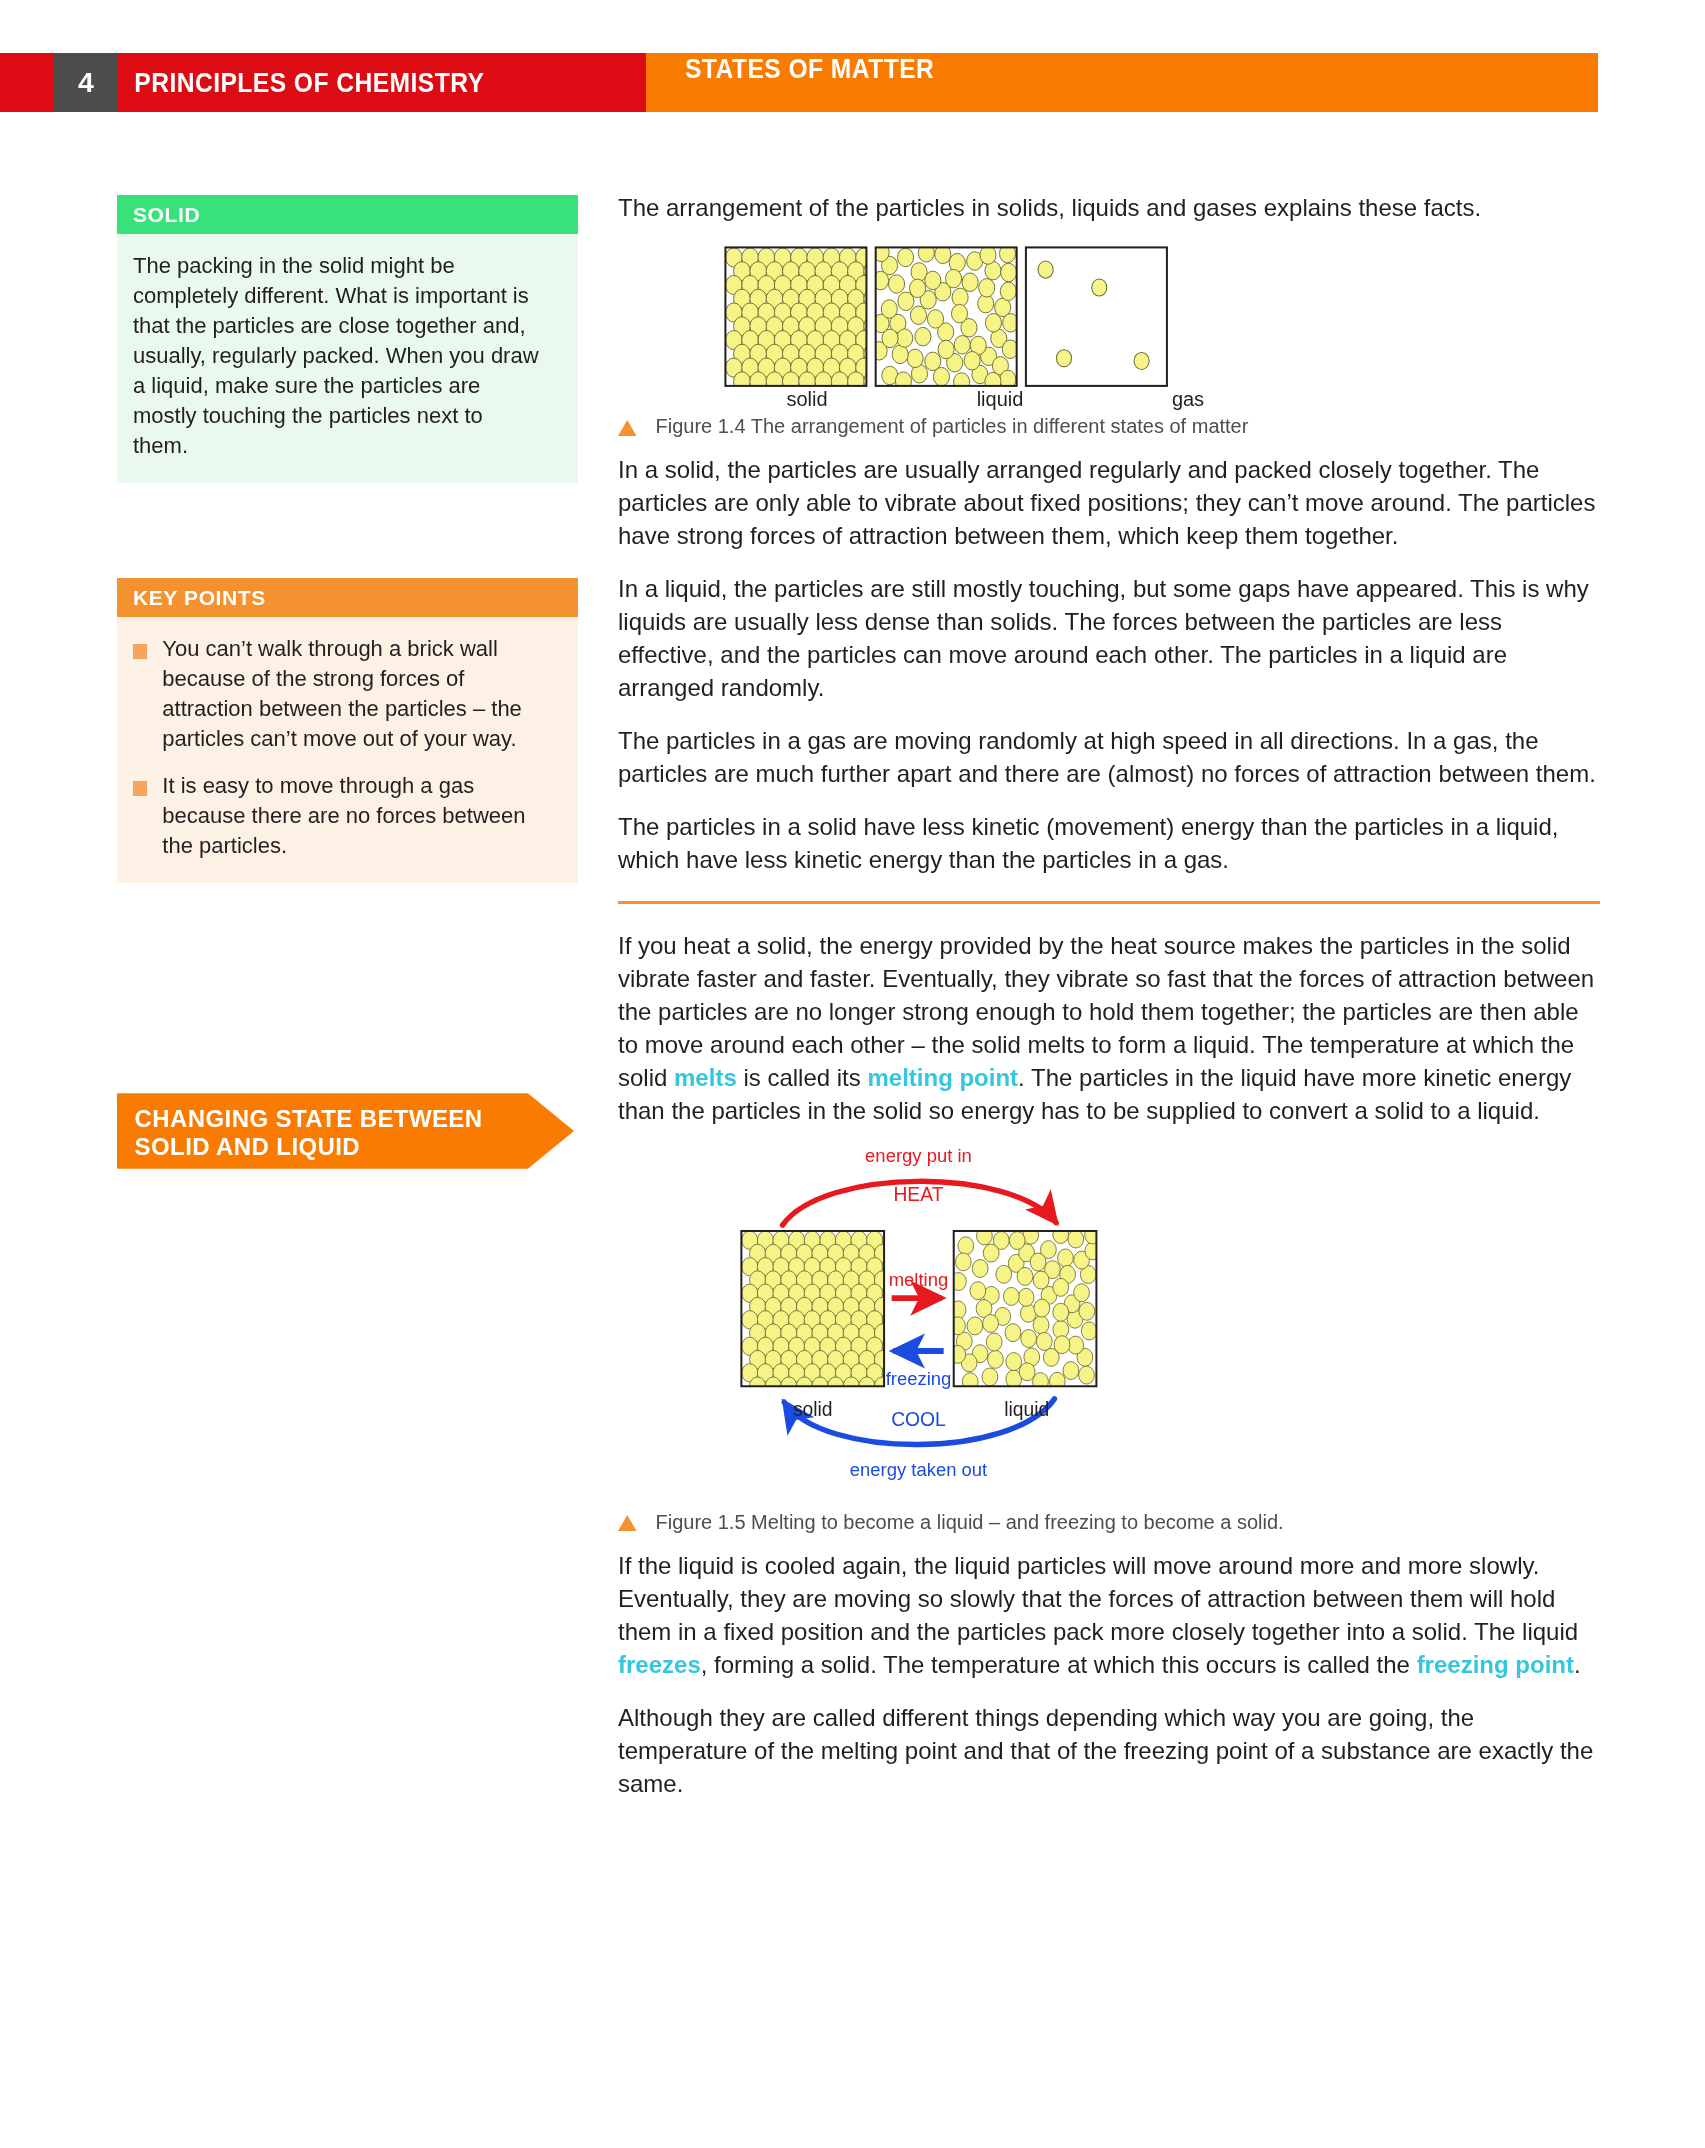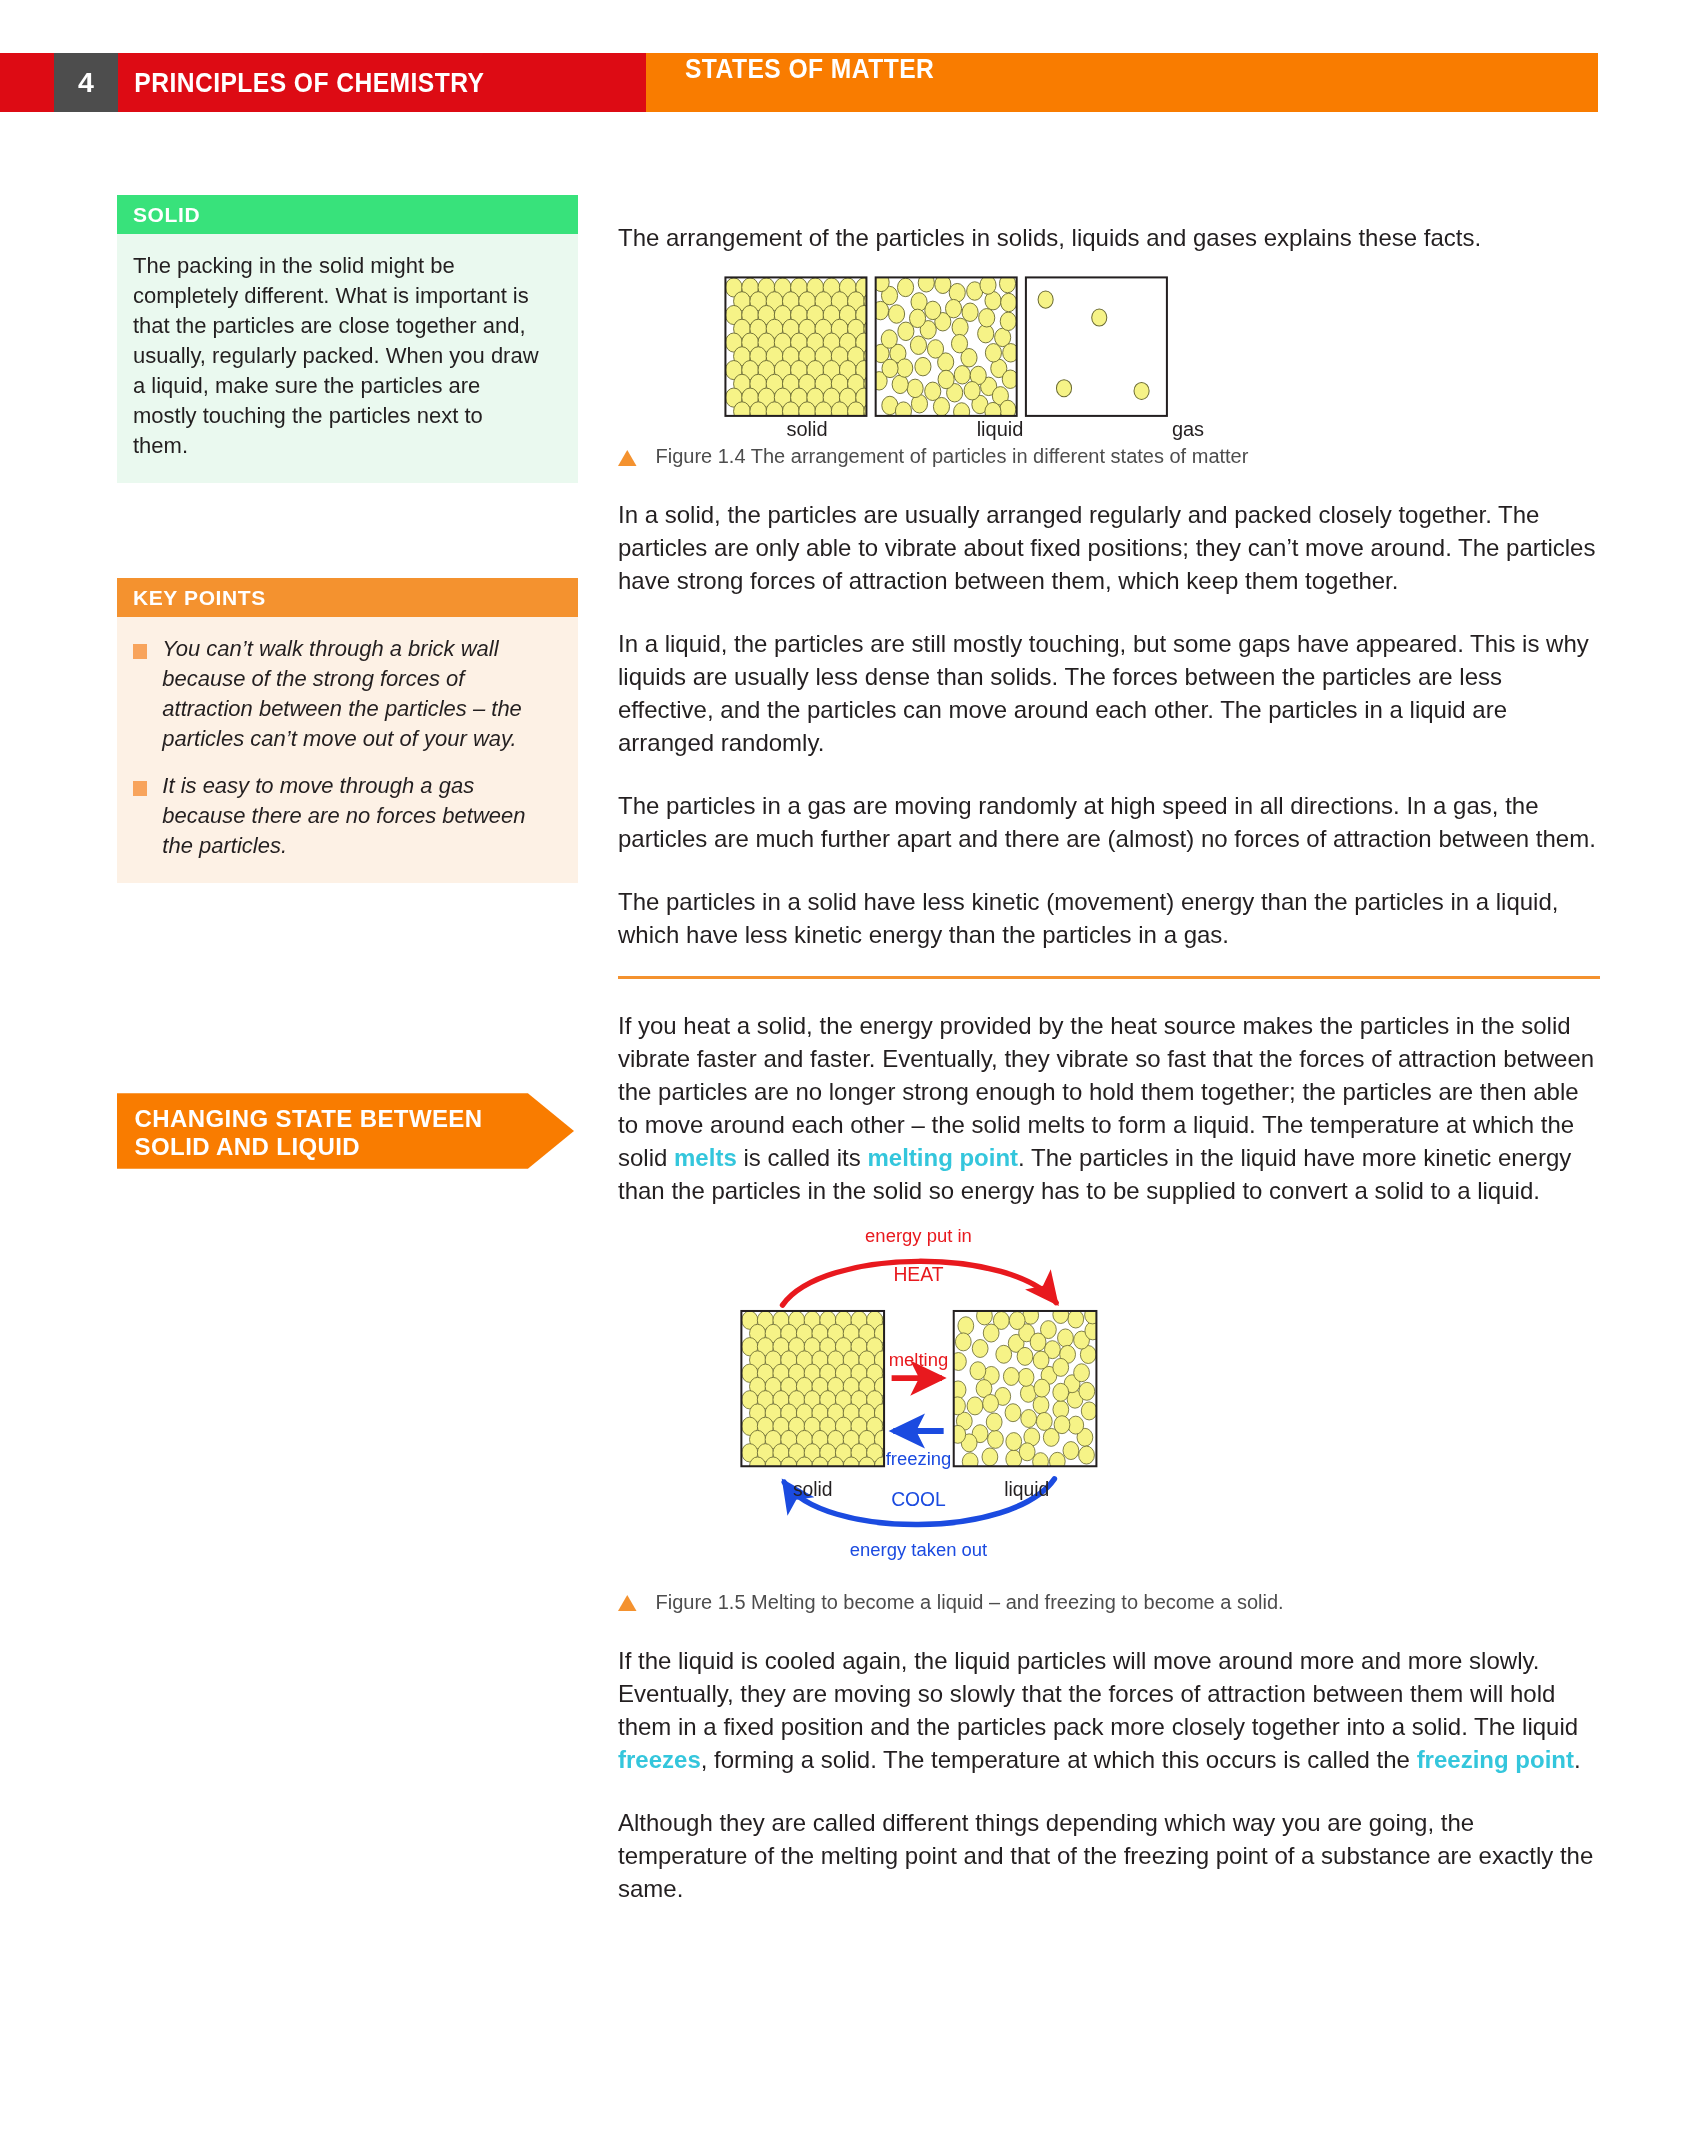--- a/index.html
+++ b/index.html
@@ -113,21 +113,20 @@
     color: #ffffff;
     font-size: 21px;
     font-weight: bold;
     font-stretch: condensed;
     letter-spacing: 0.6px;
     padding: 7.6px 0 7.6px 16px;
   }
   .box-key .bx-body {
     background: #FDF1E5;
     padding: 17px 18.5px 22px 16px;
-    font-style: italic;
   }
   .kp-item {
     display: flex;
     margin-bottom: 17px;
   }
   .kp-item:last-child { margin-bottom: 0; }
   .kp-bullet {
     width: 14.3px;
     height: 14.3px;
     background: #F6A councils;
@@ -171,21 +170,20 @@
     left: 618px;
     top: 191px;
     width: 982px;
   }
   .right-col p.body {
     font-size: 24px;
     line-height: 33px;
     color: #231F20;
     margin-bottom: 20px;
     font-stretch: semi-condensed;
-    margin-top: 30px;
   }
   .kw {
     color: #34C6DC;
     font-weight: bold;
   }
 
   
   .fig-caption {
     display: flex;
     align-items: flex-start;

